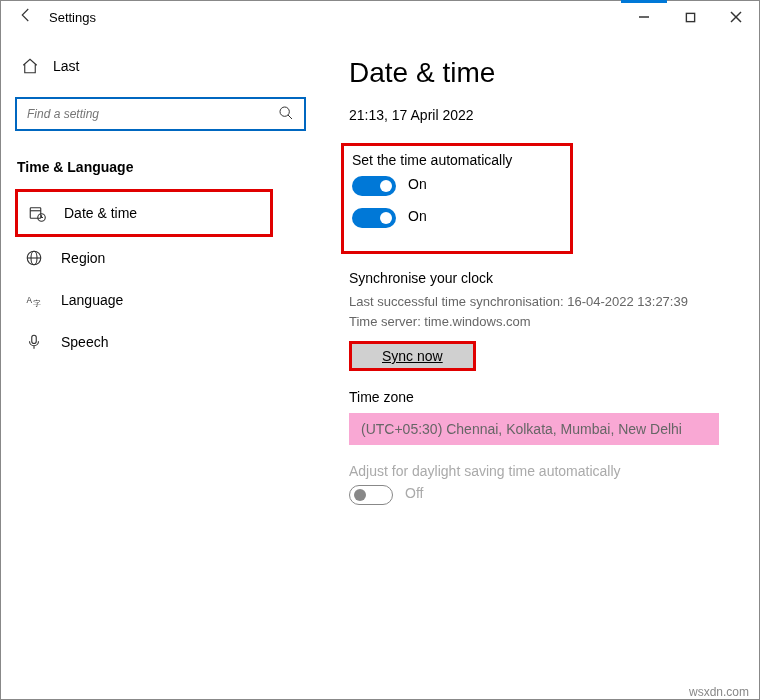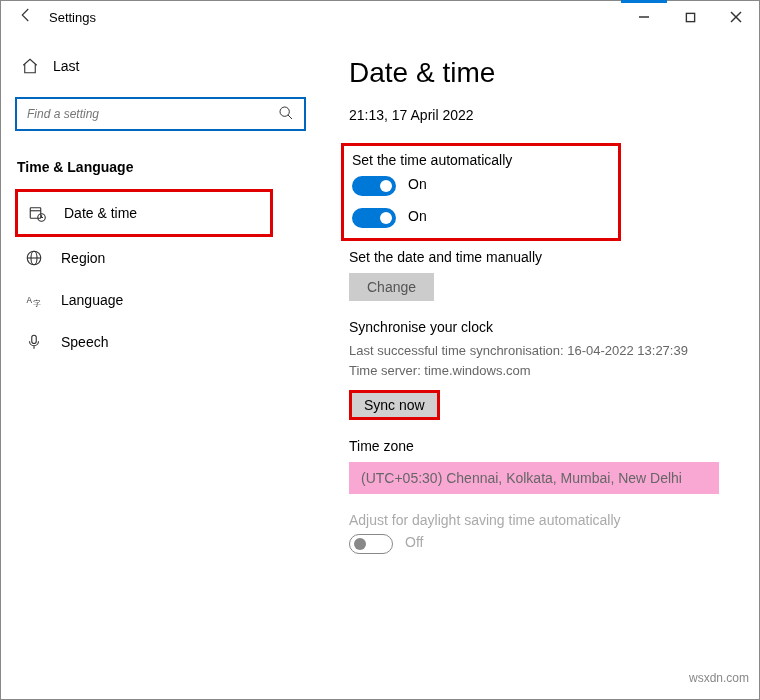--- a/index.html
+++ b/index.html
@@ -72,56 +72,56 @@
   flex: 1;
   padding: 24px 28px 0 28px;
   overflow: hidden;
   position: relative;
 }
 h1 { font-size: 28px; font-weight: 400; margin-bottom: 18px; }
 h2 { font-size: 20px; font-weight: 400; margin-bottom: 14px; }
 .datetime { font-size: 14px; margin-bottom: 20px; }
 .auto-box {
   border: 3px solid #e00000;
-  padding: 6px 14px 10px 8px;
-  width: 280px;
+  padding: 6px 14px 23px 8px;
+  width: 232px;
   margin-left: -8px;
-  margin-bottom: 8px;
+  margin-bottom: 16px;
 }
 .setting-label { font-size: 14px; margin-bottom: 8px; }
 .toggle-row { display: flex; align-items: flex-start; gap: 12px; margin-bottom: 12px; }
 .toggle-row:last-child { margin-bottom: 0; }
 .toggle {
   width: 44px; height: 20px; border-radius: 10px; position: relative; background: #0078d7;
 }
 .toggle .knob { position: absolute; width: 12px; height: 12px; border-radius: 50%; background: #fff; top: 4px; right: 4px; }
 .toggle.off { background: #fff; border: 1px solid #888; }
 .toggle.off .knob { background: #888; left: 4px; right: auto; top: 3px; }
 .toggle-state { font-size: 14px; }
 .section { margin-bottom: 18px; }
 .btn {
   display: inline-block; background: #ccc; color: #555;
   padding: 6px 18px; font-size: 14px; border: none;
 }
 .btn.sync {
-  background: #d0d0d0; color: #000; border: 3px solid #e00000; padding: 4px 12px;
+  background: #d0d0d0; color: #000; border: 3px solid #e00000; padding: 4px 30px; text-decoration: underline;
 }
 .subtitle { font-size: 14px; font-weight: 400; margin-bottom: 6px; color: #000; }
 .muted { color: #666; font-size: 13px; line-height: 1.5; }
 .tz-select {
   margin-top: 8px;
   background: #f9a8d4;
   padding: 8px 12px;
   color: #666;
   font-size: 14px;
   width: 370px;
 }
 .dst-label { color: #aaa; font-size: 14px; margin-top: 18px; margin-bottom: 6px; }
 .watermark {
-  position: absolute; bottom: 14px; right: 10px; font-size: 12px; color: #888;
+  position: absolute; bottom: 0; right: 10px; font-size: 12px; color: #888;
 }
 
 .svg { stroke: #333; fill: none; stroke-width: 1.5; }
 </style>
 </head>
 <body>
 
 <div class="window">
 
   <div class="titlebar">
@@ -236,24 +236,20 @@
           <div class="toggle-state">On</div>
         </div>
         <div class="toggle-row">
           <div class="toggle">
               <div class="knob"></div>
             </div>
           <div class="toggle-state">On</div>
         </div>
       </div>
 
-      <div class="section">
-        <div class="setting-label">Set the date and time manually</div>
-        <button class="btn" disabled="">Change</button>
-      </div>
 
       <div class="section">
         <div class="subtitle">Synchronise your clock</div>
         <div class="muted">Last successful time synchronisation: 16-04-2022 13:27:39</div>
         <div class="muted" style="margin-bottom:10px">Time server: time.windows.com</div>
         <button class="btn sync">Sync now</button>
       </div>
 
       <div class="section">
         <div class="subtitle">Time zone</div>

